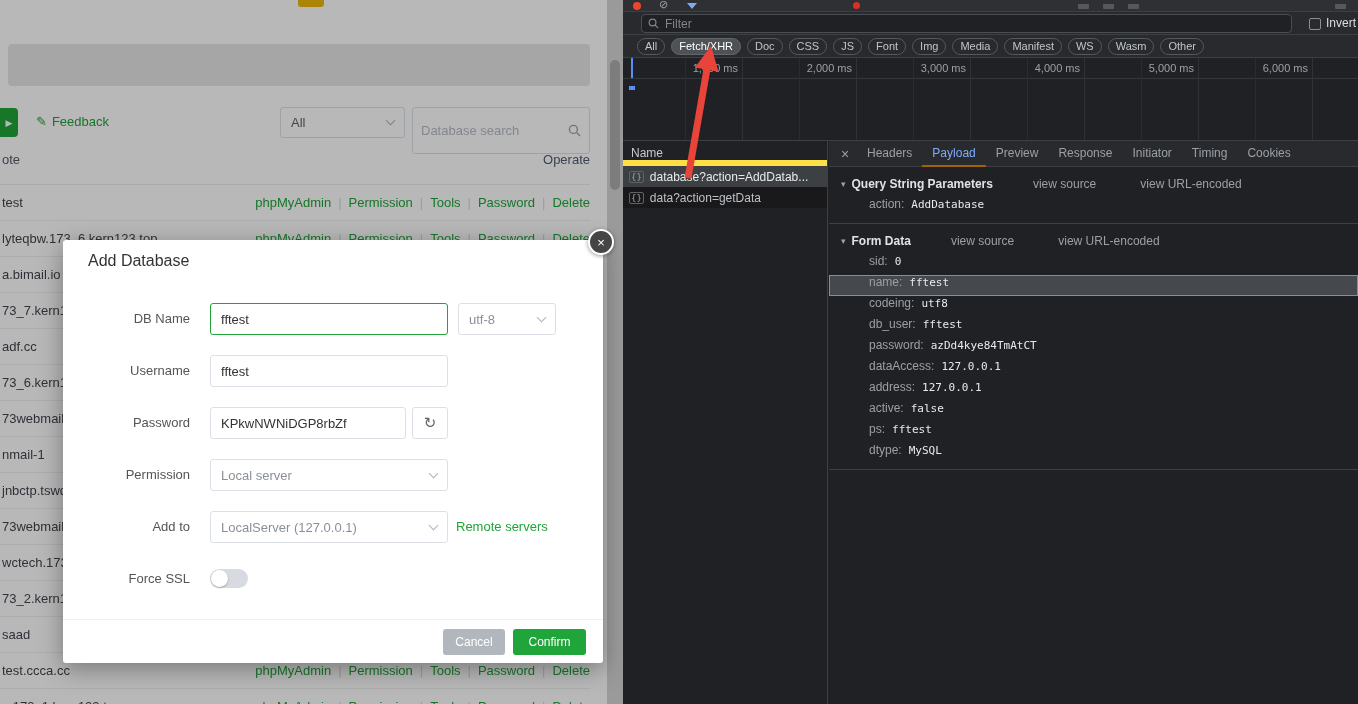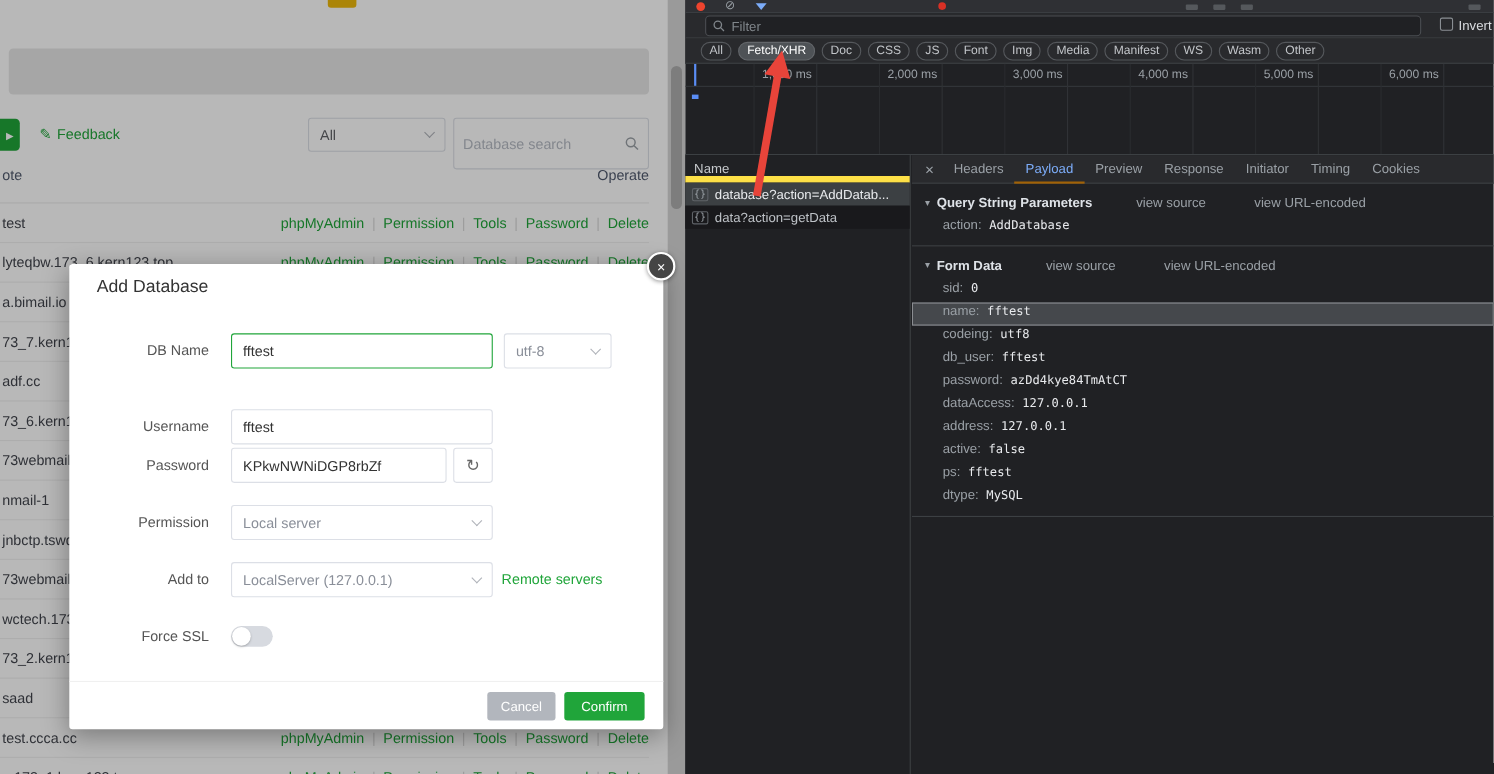--- a/index.html
+++ b/index.html
@@ -57,21 +57,21 @@
   .dt-topbar{position:absolute;left:0;top:0;width:100%;height:12px;background:#2f3034;overflow:hidden;border-bottom:1px solid #3c4043}
   .tb-record{position:absolute;left:10px;top:2px;width:8px;height:8px;border-radius:50%;background:#ee442e}
   .tb-clear{position:absolute;left:36px;top:-2px;color:#9aa0a6;font-size:11px}
   .tb-funnel{position:absolute;left:64px;top:3px;width:0;height:0;border-left:5px solid transparent;border-right:5px solid transparent;border-top:6px solid #7cacf8}
   .tb-badge{position:absolute;left:230px;top:2px;width:7px;height:7px;border-radius:50%;background:#d93025}
   .tb-bar{position:absolute;top:4px;width:11px;height:5px;background:#55585c;border-radius:1px}
   .dt-filterbar{position:absolute;left:0;top:12px;width:100%;height:23px;background:#292a2d;border-bottom:1px solid #3c4043}
   .dt-filter{position:absolute;left:18px;top:2px;width:651px;height:19px;background:#202124;border:1px solid #4a4d51;border-radius:4px;display:flex;align-items:center;gap:6px;padding:0 6px}
   .dt-filter input{flex:1;border:none;outline:none;background:transparent;color:#e8eaed;font-size:12px;min-width:0}
   .dt-filter input::placeholder{color:#80868b}
-  .dt-invert{position:absolute;left:686px;top:4px;display:flex;align-items:flex-start;gap:5px;color:#dadce0;white-space:nowrap}
+  .dt-invert{position:absolute;left:686px;top:4px;display:flex;align-items:flex-end;gap:5px;color:#dadce0;white-space:nowrap}
   .checkbox{width:12px;height:12px;border:1px solid #8a8f94;border-radius:2px;background:transparent;flex:none}
   .dt-chipsbar{position:absolute;left:0;top:35px;width:100%;height:23px;background:#292a2d;border-bottom:1px solid #3c4043;display:flex;align-items:center;gap:6px;padding-left:14px}
   .chip{height:17px;display:inline-flex;align-items:center;padding:0 7px;border-radius:9px;border:1px solid #55585c;color:#c2c5c9;font-size:11px;cursor:pointer;white-space:nowrap;background:transparent}
   .chip--sel{background:#4e5256;color:#fff;border-color:#63666a}
   .dt-timeline{position:absolute;left:0;top:58px;width:100%;height:83px;border-bottom:1px solid #3c4043;overflow:hidden}
   .tl-ruler-line{position:absolute;left:0;top:20px;width:100%;height:1px;background:#34373b}
   .tl-line{position:absolute;top:0;bottom:0;width:1px;background:#303236}
   .tl-line--half{background:#2a2c2f}
   .tl-label{position:absolute;top:4px;width:72px;text-align:right;font-size:11px;color:#9aa0a6}
   .tl-marker{position:absolute;left:8px;top:0;width:2px;height:20px;background:#5a8df5}
@@ -90,21 +90,21 @@
   .dtab{padding:0 10px;line-height:24px;height:26px;color:#9aa0a6;cursor:pointer;white-space:nowrap}
   .dtab--active{color:#7cacf8;border-bottom:2px solid #a16207}
   .dbody{position:absolute;left:0;top:26px;right:0;bottom:0;overflow:hidden}
   .psection-header{display:flex;align-items:center;height:22px;padding-left:12px;margin-top:6px;cursor:pointer}
   .ptriangle{color:#9aa0a6;font-size:9px;margin-right:6px}
   .ptitle{font-weight:bold;color:#dfe3e8;font-size:12px}
   .plink{color:#9aa0a6;font-size:12px;cursor:pointer}
   .plink--source{margin-left:40px}
   .plink--url{margin-left:44px}
   .params{margin-top:2px}
-  .param-row{display:flex;align-items:baseline;height:21px;padding-left:28px}
+  .param-row{display:flex;align-items:baseline;height:21px;padding-left:40px}
   .param-row--hl{background:#45484c;outline:1px solid #8a8d91;outline-offset:-1px}
   .param-key{color:#9aa0a6;font-size:12px;margin-right:7px;white-space:nowrap}
   .param-value{font-family:"DejaVu Sans Mono",monospace;font-size:11px;color:#e8eaed;white-space:nowrap}
   .pdivider{height:1px;background:#3c4043;margin:5px 0}
 
   
   #arrow{position:absolute;left:0;top:0;z-index:50;pointer-events:none}
 </style>
 </head>
 <body>
@@ -243,21 +243,21 @@
 
       <div class="frow" style="top:63px">
         <span class="flabel">DB Name</span>
         <input class="finput finput--focus" value="fftest" style="">
         <div class="fselect fsel-charset">
           <span>utf-8</span>
           <span class="chev"></span>
         </div>
       </div>
 
-      <div class="frow" style="top:132px">
+      <div class="frow" style="top:115px">
         <span class="flabel">Username</span>
         <input class="finput" value="fftest" style="">
       </div>
 
       <div class="frow" style="top:167px">
         <span class="flabel">Password</span>
         <input class="finput finput--short" value="KPkwNWNiDGP8rbZf" style="">
         <button class="refresh-btn">↻</button>
       </div>
 

